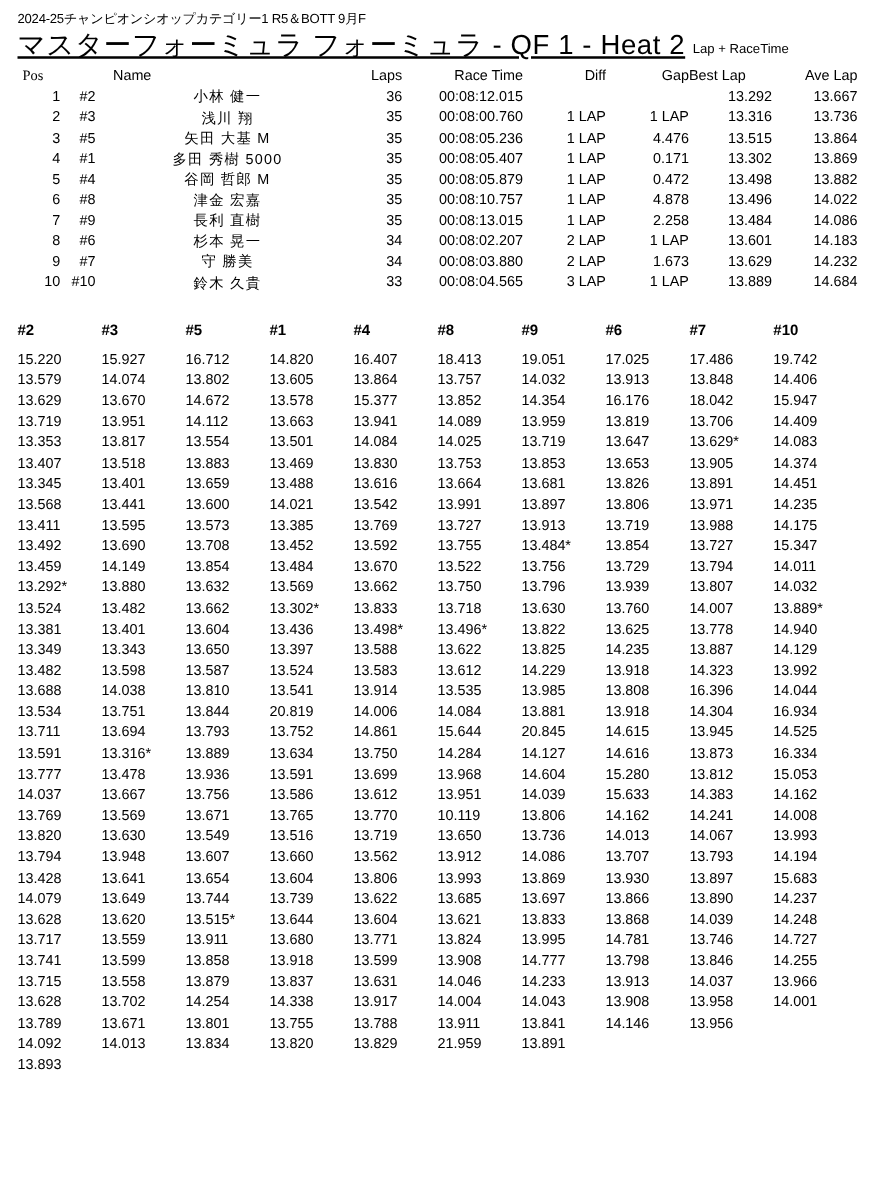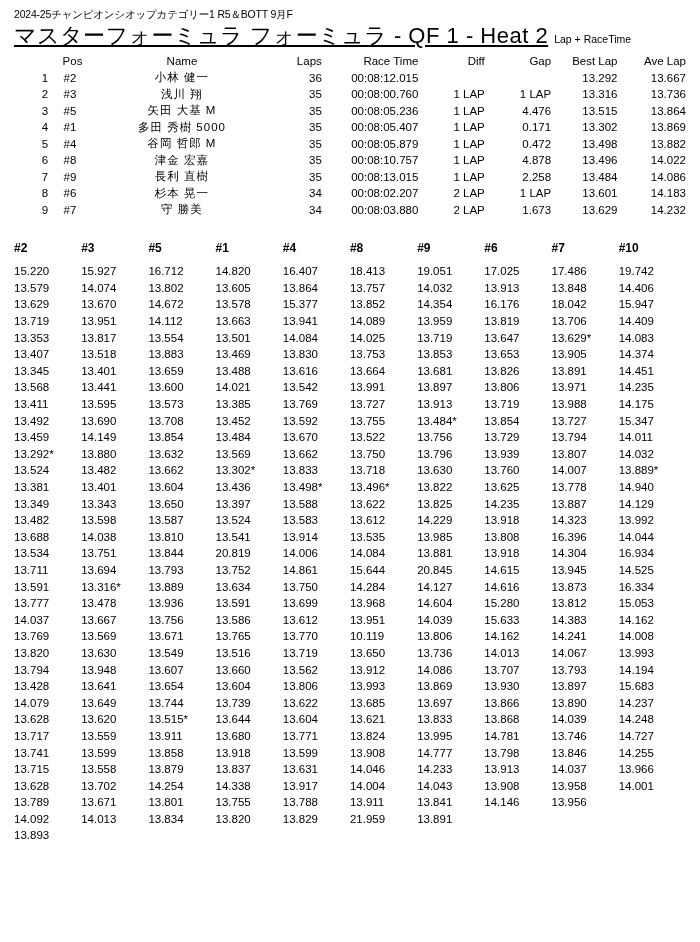--- a/index.html
+++ b/index.html
@@ -71,27 +71,27 @@
   .c-name  { width: 190px; text-align: center; padding-left: 8px !important; }
   .c-laps  { width: 48px; text-align: right; }
   .c-time  { width: 96px; text-align: right; }
   .c-diff  { width: 66px; text-align: right; }
   .c-gap   { width: 66px; text-align: right; }
   .c-best  { width: 66px; text-align: right; }
   .c-ave   { width: 68px; text-align: right; }
 
   .name-jp { font-size: 12.5px; letter-spacing: 1px; }
 
-  .hdr-pos  { text-align: right;  padding-left: 4px !important;}
-  .hdr-name { text-align: center;  padding-left: 8px !important;}
+  .hdr-pos  { text-align: left;  padding-left: 4px !important; font-family: Liberation Serif, serif;}
+  .hdr-name { text-align: left;  padding-left: 8px !important;}
   .hdr-laps { text-align: right; }
   .hdr-time { text-align: right; }
   .hdr-diff { text-align: right; }
   .hdr-gap  { text-align: right; }
-  .hdr-best { text-align: right; }
+  .hdr-best { text-align: left; }
   .hdr-ave  { text-align: right; }
 
   
   .laps {
     margin: 22px 0 0 14px;
     font-size: 11.5px;
     table-layout: fixed;
     width: 672px;
   }
   .laps th {
@@ -239,20 +239,31 @@
           <td class="c-pos">9</td>
           <td class="c-num">#7</td>
           <td class="c-name name-jp">守 勝美</td>
           <td class="c-laps">34</td>
           <td class="c-time">00:08:03.880</td>
           <td class="c-diff">2 LAP</td>
           <td class="c-gap">1.673</td>
           <td class="c-best">13.629</td>
           <td class="c-ave">14.232</td>
         </tr>
+      <tr>
+          <td class="c-pos">10</td>
+          <td class="c-num">#10</td>
+          <td class="c-name name-jp">鈴木 久貴</td>
+          <td class="c-laps">33</td>
+          <td class="c-time">00:08:04.565</td>
+          <td class="c-diff">3 LAP</td>
+          <td class="c-gap">1 LAP</td>
+          <td class="c-best">13.889</td>
+          <td class="c-ave">14.684</td>
+        </tr>
     </tbody>
   </table>
 
   <table class="laps">
     <colgroup>
       <col>
         <col>
         <col>
         <col>
         <col>

